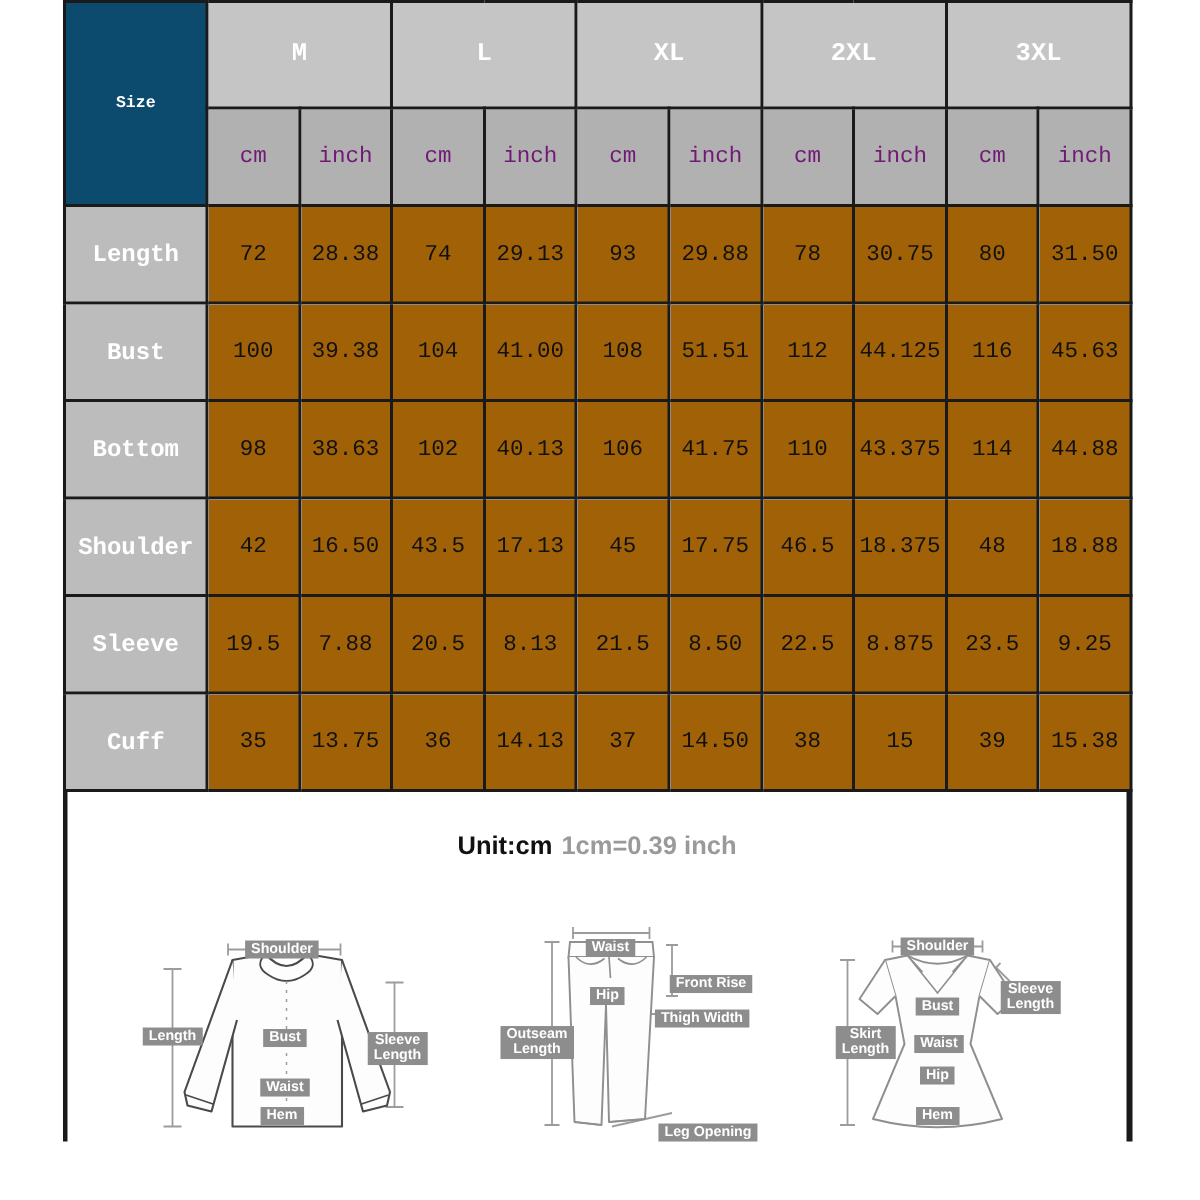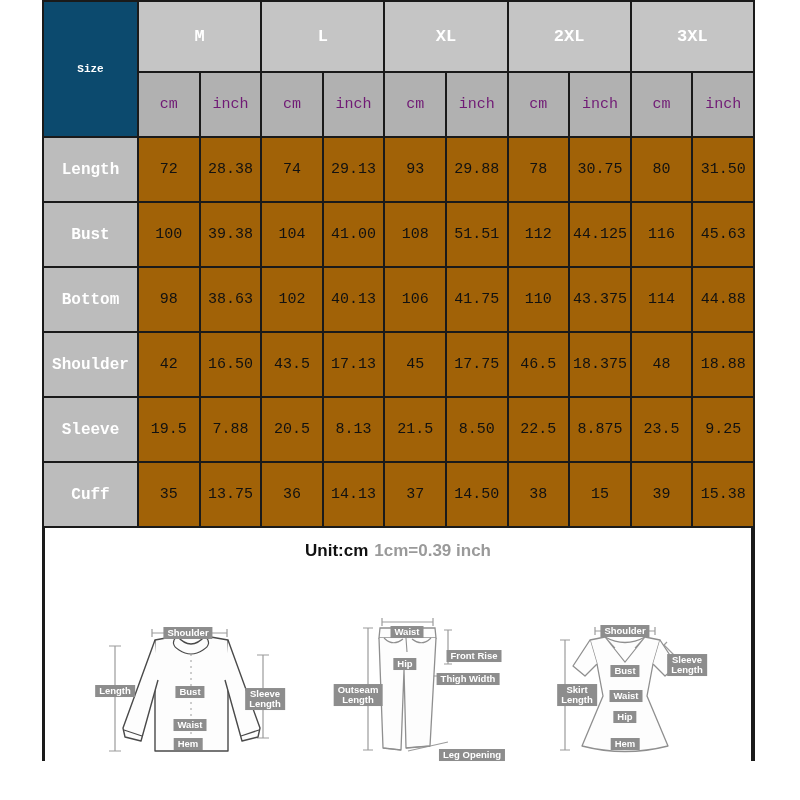--- a/index.html
+++ b/index.html
@@ -9,21 +9,21 @@
   table.szt{border-collapse:collapse;table-layout:fixed;width:713px;}
   table.szt td{border:2px solid #1a1a1a;text-align:center;vertical-align:middle;padding:0;overflow:hidden;}
   .hr1{height:71px}.hr2{height:65px}.dr{height:65px}
   td.corner{background:#0c4a6e;color:#fff;font-weight:bold;font-size:11px;}
   td.szh{background:#c5c5c5;color:#fff;font-weight:bold;font-size:17px;}
   td.unit{background:#b1b1b1;color:#701a75;font-size:15px;}
   td.rlabel{background:#bcbcbc;color:#fff;font-weight:bold;font-size:16px;}
   td.val{background:#a16207;color:#111;font-size:15px;}
   .bottom{box-sizing:border-box;position:relative;height:233px;background:#fff;
     border-left:3px solid #1a1a1a;border-right:4px solid #1a1a1a;}
-  .notes{text-align:center;padding-top:13px;font-family:"Liberation Sans",sans-serif;}
+  .notes{text-align:center;padding-top:26px;font-family:"Liberation Sans",sans-serif;}
   .unit-line{font-weight:bold;font-size:17px;color:#111;}
   .unit-line .conv{color:#9a9a9a;margin-left:6px;}
   .disclaimer{font-weight:bold;font-size:17.5px;color:#111;margin-top:5px;letter-spacing:-0.2px;}
   .diagram{position:absolute;top:82px;}
   .diagram svg{position:absolute;left:0;top:0;}
   .d-shirt{left:10px;width:250px;height:148px;}
   .d-pants{left:285px;width:230px;height:148px;}
   .d-dress{left:512px;width:200px;height:148px;}
   .dlabel{position:absolute;transform:translate(-50%,-50%);background:#8d8d8d;color:#fff;
     font-family:"Liberation Sans",sans-serif;font-weight:bold;font-size:9.5px;line-height:1.05;

